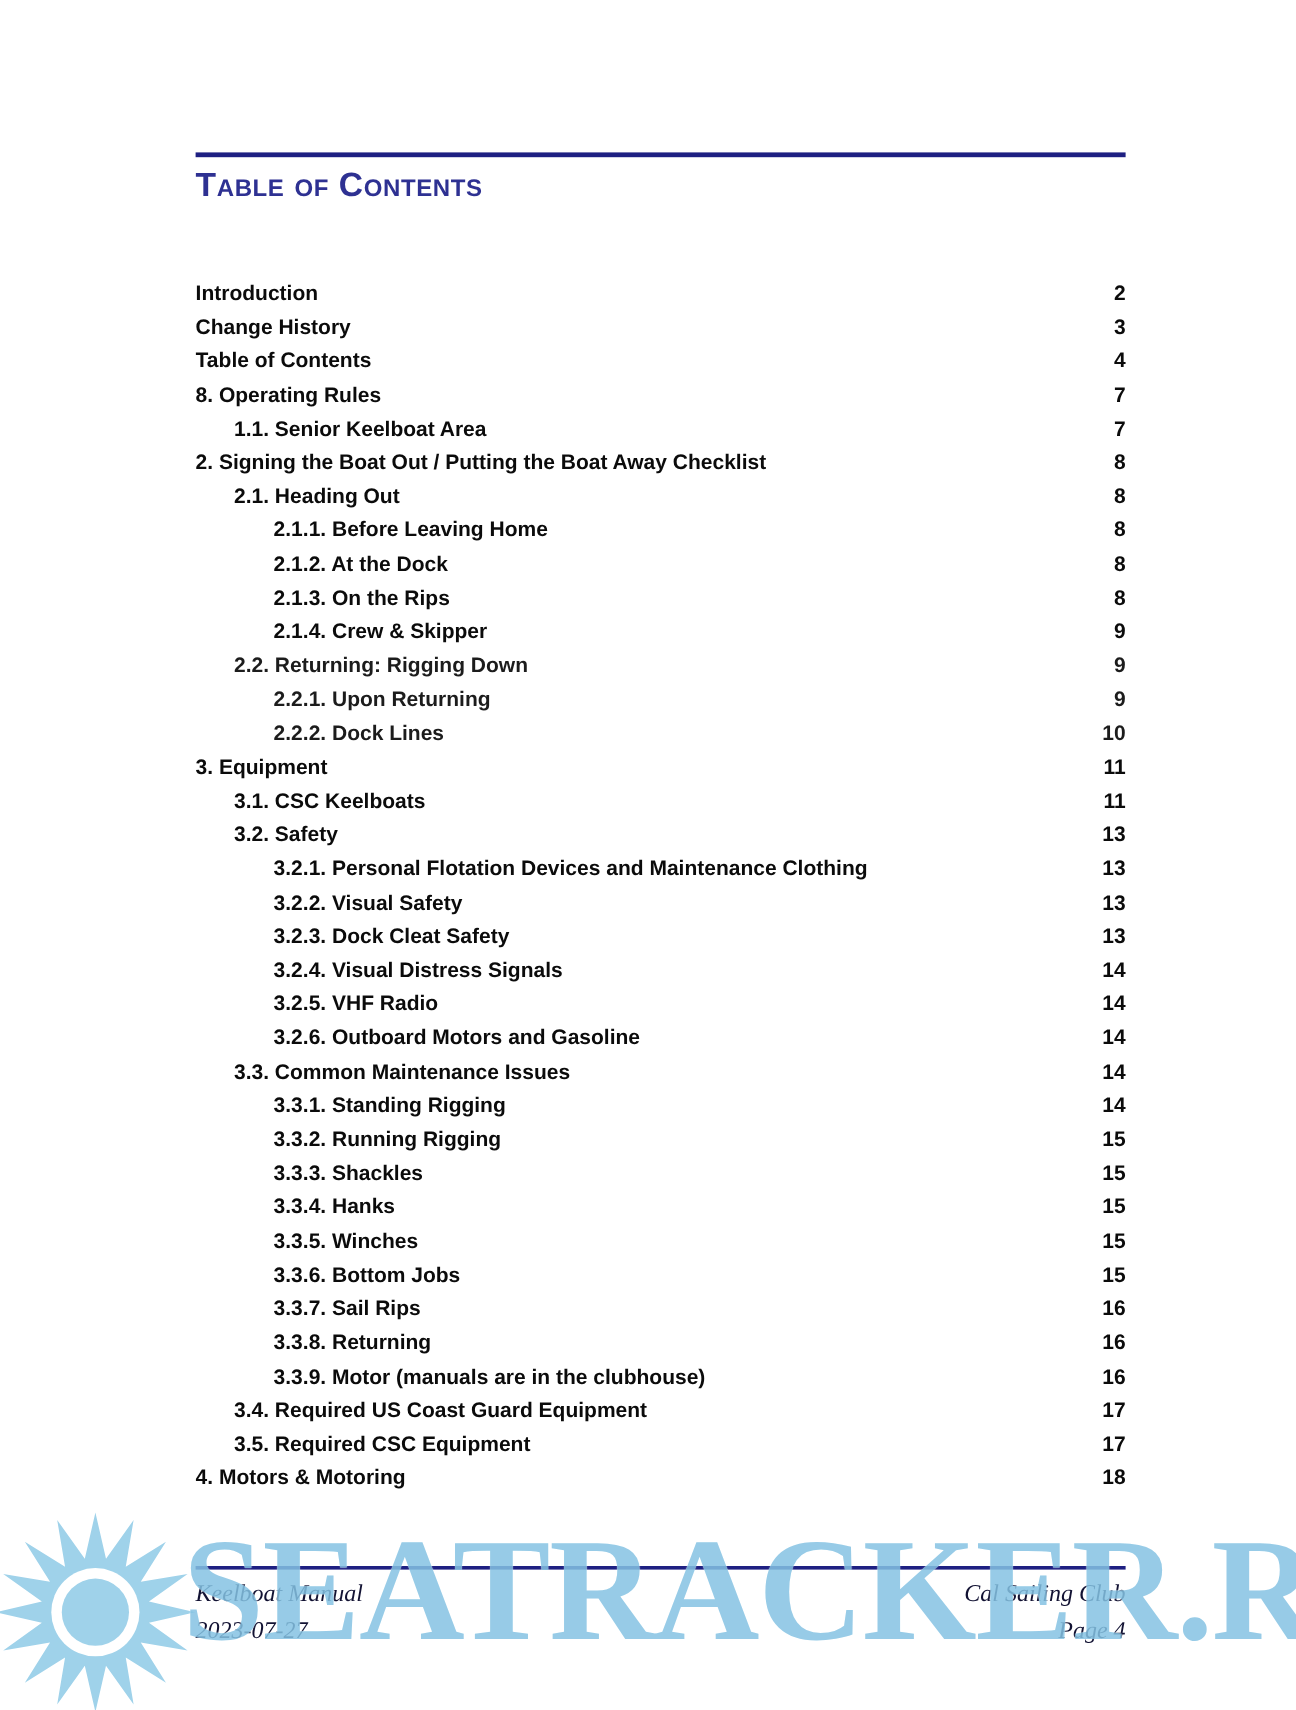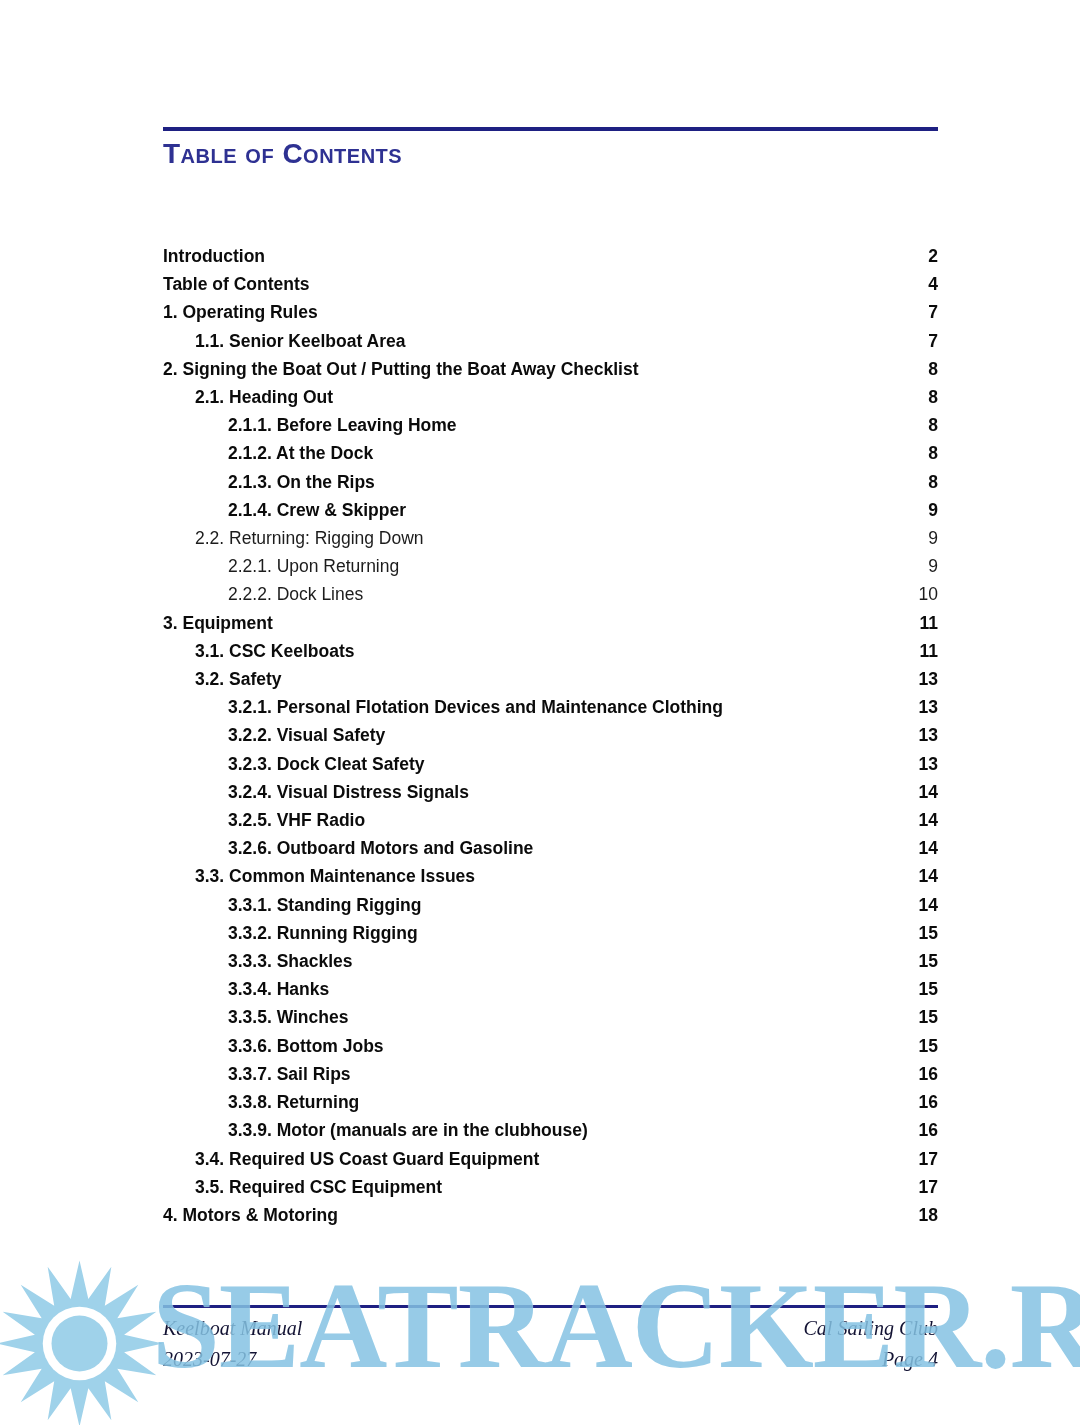--- a/index.html
+++ b/index.html
@@ -21,35 +21,35 @@
     position: absolute;
     left: 163px; top: 138px;
     font-variant: small-caps;
     font-weight: bold;
     font-size: 28px;
     letter-spacing: 0.5px;
     color: #2e3192;
   }
   .toc-list {
     position: absolute;
-    left: 163px; top: 242px;
+    left: 163px; top: 230px;
     width: 775px;
   }
   .toc-row {
     display: flex;
     align-items: baseline;
     line-height: 28.2px;
     font-size: 17.5px;
     font-weight: bold;
     color: #0b0b0b;
   }
   .toc-row .toc-label { flex: 1; white-space: nowrap; overflow: hidden; }
   .toc-row.level-1 .toc-label { padding-left: 32px; }
   .toc-row.level-2 .toc-label { padding-left: 65px; }
-  .toc-row.regular { font-weight: 400; color: #1c1c1c; align-items: center; }
+  .toc-row.regular { font-weight: 700; color: #1c1c1c; align-items: center; }
   .toc-page { margin-left: 12px; }
 
   .footer {
     position: absolute;
     left: 163px; top: 1305px;
     width: 775px;
     z-index: 2;
   }
   .footer-rule {
     height: 3px;
@@ -95,28 +95,32 @@
 <div class="top-rule"></div>
 
 <div class="toc-heading">Table of Contents</div>
 
 <div class="toc-list">
   <div class="toc-row level-0">
     <span class="toc-label">Introduction</span>
     <span class="toc-page">2</span>
   </div>
 
+  <div class="toc-row level-0">
+    <span class="toc-label">Change History</span>
+    <span class="toc-page">3</span>
+  </div>
 
   <div class="toc-row level-0">
     <span class="toc-label">Table of Contents</span>
     <span class="toc-page">4</span>
   </div>
 
   <div class="toc-row level-0">
-    <span class="toc-label">1. Operating Rules</span>
+    <span class="toc-label">8. Operating Rules</span>
     <span class="toc-page">7</span>
   </div>
 
   <div class="toc-row level-1">
     <span class="toc-label">1.1. Senior Keelboat Area</span>
     <span class="toc-page">7</span>
   </div>
 
   <div class="toc-row level-0">
     <span class="toc-label">2. Signing the Boat Out / Putting the Boat Away Checklist</span>

